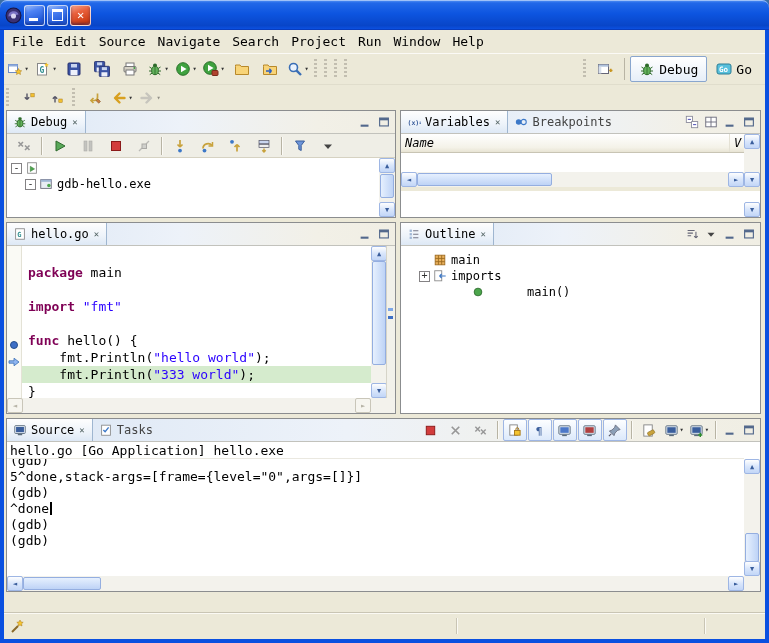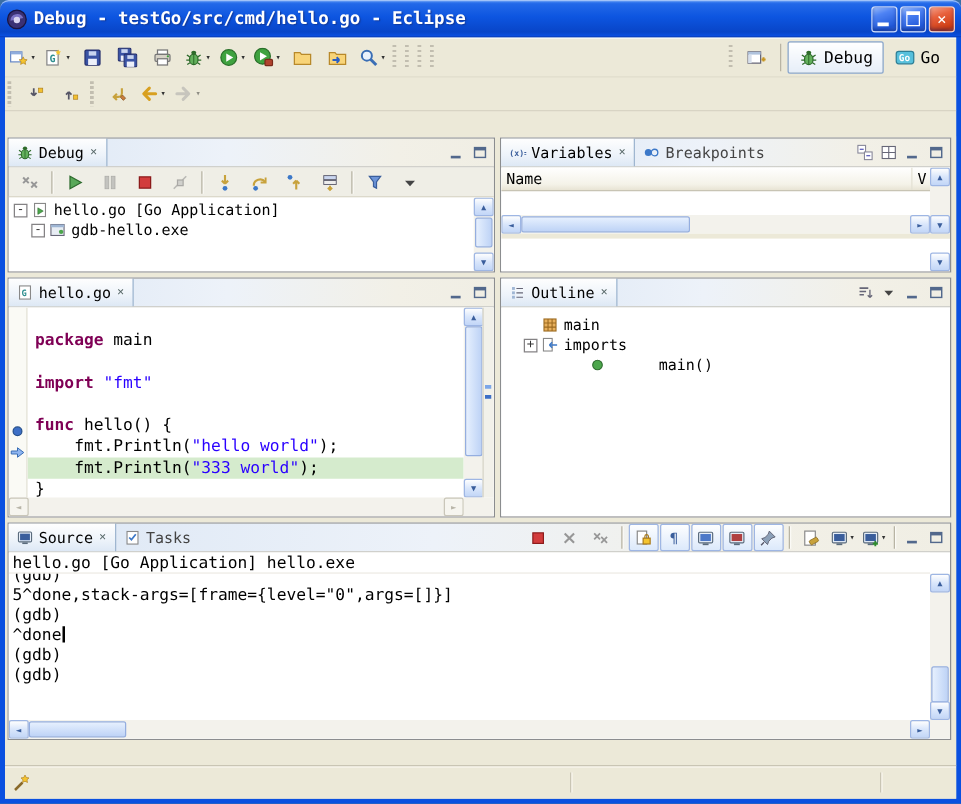--- a/index.html
+++ b/index.html
@@ -64,21 +64,21 @@
   
   .treewrap{position:absolute;left:0;top:0;right:16px;bottom:0;padding-top:2px;overflow:hidden;}
   .trow{height:16px;display:flex;align-items:center;font-size:12px;white-space:nowrap;}
   .texp{width:9px;height:9px;flex:none;box-sizing:content-box;border:1px solid #848284;background:#fff;color:#333;
     font-size:10px;line-height:8px;text-align:center;margin-right:3px;}
   .texp.none{visibility:hidden;}
   .trow .icn14{flex:none;}
   .trow .tlab{margin-left:4px;}
   
   .tblhead{position:absolute;left:0;top:0;right:16px;height:18px;display:flex;align-items:flex-start;
-    background:linear-gradient(180deg,#FFFFFF,#F4F2E8 75%,#E8E4D4);border-bottom:1px solid #C8C4B4;font-size:12px;}
+    background:linear-gradient(180deg,#FFFFFF,#F4F2E8 75%,#E8E4D4);border-bottom:1px solid #C8C4B4;font-size:12px;font-style:italic;}
   .th{padding-left:4px;height:100%;display:flex;align-items:center;border-right:1px solid #E4E1D4;box-sizing:border-box;}
   
   .ed-ruler{position:absolute;left:0;top:0;bottom:15px;width:14px;background:#FAFAF5;border-right:1px solid #E4E2D6;}
   .ed-code{position:absolute;left:15px;top:0;right:24px;bottom:15px;padding-top:18px;font-size:13px;line-height:17px;overflow:hidden;}
   .code-line{height:17px;white-space:pre;padding-left:6px;}
   .code-line.hl{background:#D5EBCD;}
   .kw{color:#7F0055;font-weight:bold;}
   .str{color:#2A00FF;}
   .pl{color:#000;}
   .mk-bp{position:absolute;left:3px;width:8px;height:8px;border-radius:50%;background:#3D6FC6;border:1px solid #26508C;box-sizing:border-box;}
@@ -115,33 +115,43 @@
 
 <div class="window">
   <div class="titlebar">
     <span class="title-icon">
       <svg viewBox="0 0 16 16">
           <circle cx="8" cy="8" r="7" fill="#3A3174" stroke="#1A1440"></circle>
           <path d="M3.2 9a5 5 0 0 1 9.6-2" fill="#7A72C4"></path>
           <circle cx="8" cy="8.5" r="2.4" fill="#D8D4F0"></circle>
         </svg>
     </span>
-    <span class="title-text">Debug - testGo/src/cmd/hello.go - Eclipse</span>
     <span class="win-btns">
       <span class="wbtn">
           <i class="g-min"></i>
         </span>
       <span class="wbtn">
           <i class="g-max"></i>
         </span>
       <span class="wbtn close">✕</span>
     </span>
   </div>
 
   <div class="client">
+    <div class="menubar" id="menubar">
+        <span class="menu-item">File</span>
+        <span class="menu-item">Edit</span>
+        <span class="menu-item">Source</span>
+        <span class="menu-item">Navigate</span>
+        <span class="menu-item">Search</span>
+        <span class="menu-item">Project</span>
+        <span class="menu-item">Run</span>
+        <span class="menu-item">Window</span>
+        <span class="menu-item">Help</span>
+      </div>
     <div class="tb tb1" id="tb-main">
       <span class="tbtn">
           <svg viewBox="0 0 16 16">
             <rect x="1.5" y="3.5" width="9" height="8" fill="#fff" stroke="#6B8BC8"></rect>
             <rect x="1.5" y="3.5" width="9" height="2" fill="#8FACDC"></rect>
             <path d="M11.5 7.5l1 2 2.2.3-1.6 1.5.4 2.2-2-1.1-2 1.1.4-2.2-1.6-1.5 2.2-.3z" fill="#F4C430" stroke="#A8791A" stroke-width=".5"></path>
           </svg>
           <span class="dd">▾</span>
         </span>
         <span class="tbtn">
@@ -402,21 +412,20 @@
         <div class="vbody">
           <div class="treewrap" id="tree-debug">
               <div class="trow" style="padding-left: 4px;">
                 <span class="texp">-</span>
                 <span class="icn14">
                   <svg viewBox="0 0 16 16">
                     <rect x="3" y="2" width="10" height="12" fill="#fff" stroke="#888"></rect>
                     <path d="M6 6l5 3-5 3z" fill="#4CA64C" stroke="#2E6B2E" stroke-width=".5"></path>
                   </svg>
                 </span>
-                <span class="tlab">hello.go [Go Application]</span>
               </div>
               <div class="trow" style="padding-left: 18px;">
                 <span class="texp">-</span>
                 <span class="icn14">
                   <svg viewBox="0 0 16 16">
                     <rect x="2" y="3" width="12" height="10" fill="#E8EDF4" stroke="#667"></rect>
                     <rect x="2" y="3" width="12" height="2.5" fill="#9FB6D4"></rect>
                     <circle cx="11.3" cy="9.7" r="2" fill="#4CA64C"></circle>
                   </svg>
                 </span>

